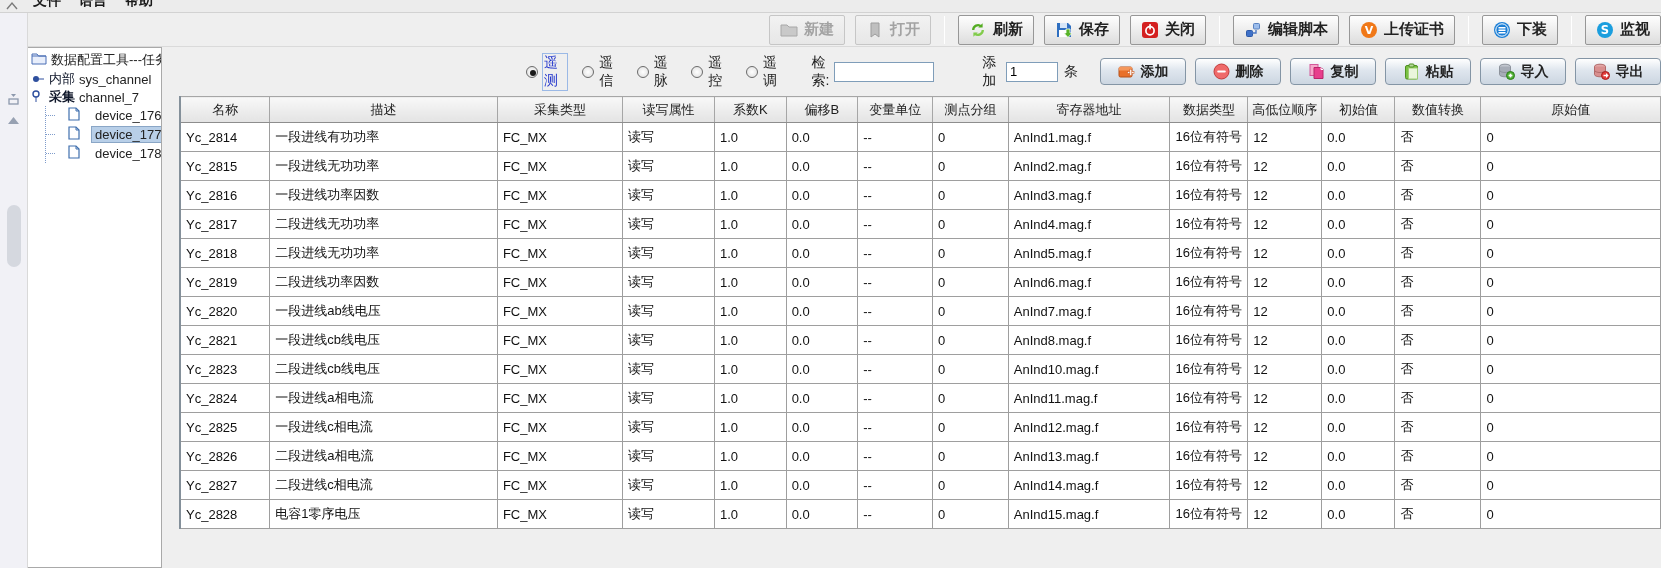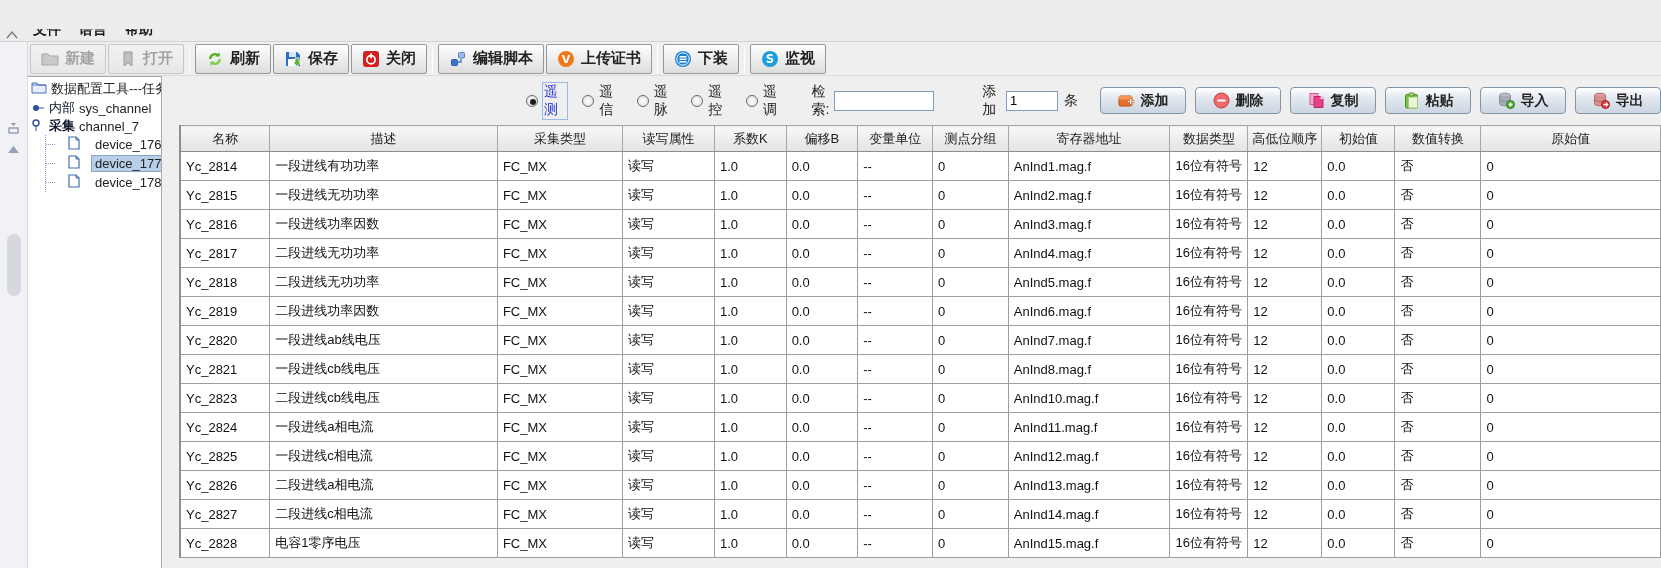--- a/index.html
+++ b/index.html
@@ -4,32 +4,32 @@
 <style>
   * { box-sizing: border-box; }
   html,body { margin:0; padding:0; }
   body {
     width:1661px; height:568px; overflow:hidden; position:relative;
     background:#ededed; color:#222;
     font-family:"Liberation Sans","DejaVu Sans",sans-serif; font-size:13px;
   }
   
   .menubar { height:13px; background:#ececec; border-bottom:1px solid #d2d2d2;
-             display:flex; align-items:flex-start; overflow:hidden;margin-top:29px; }
+             display:flex; align-items:flex-start; overflow:hidden; }
   .menu-caret { width:24px; height:12px; display:flex; justify-content:center; }
   .menu-item { font-size:14px; font-weight:bold; color:#1a1a1a; margin-top:-8px; padding:0 9px; }
   
   .app-row { display:flex; height:555px; }
   .left-strip { width:28px; background:#f1f1f6; border-right:1px solid #d9d9d9; position:relative; flex:none; }
   .strip-ico { position:absolute; left:7px; }
   .strip-thumb { position:absolute; left:7px; top:192px; width:14px; height:62px;
                  background:#d5d8df; border-radius:7px; }
   .right-col { flex:1; display:flex; flex-direction:column; min-width:0; }
   .toolbar { height:34px; flex:none; background:#efefef; border-bottom:1px solid #dadada;
-             display:flex; align-items:center; gap:2px; padding-left:2px; }
+             display:flex; align-items:center; gap:10px; padding-left:2px;justify-content:flex-end; }
   .tbtn { height:30px; padding:0 10px; display:flex; align-items:center; gap:6px;
           border:1px solid #979797; border-radius:2px; font-size:15px; font-weight:bold;
           background:linear-gradient(#fefefe,#ececec 55%,#dddddd); cursor:pointer; }
   .tbtn.disabled { color:#a3a3a3; border-color:#c6c6c6;
           background:linear-gradient(#f2f2f2,#e7e7e7); cursor:default; }
   .tb-sep { width:1px; height:28px; background:#c9c9c9; border-right:1px solid #ffffff; margin:0 3px; }
   .ticon { width:18px; height:18px; flex:none; }
   
   .content-row { flex:1; display:flex; min-height:0; }
   .tree-panel { width:134px; flex:none; background:#ffffff; border:1px solid #a9a9a9;

